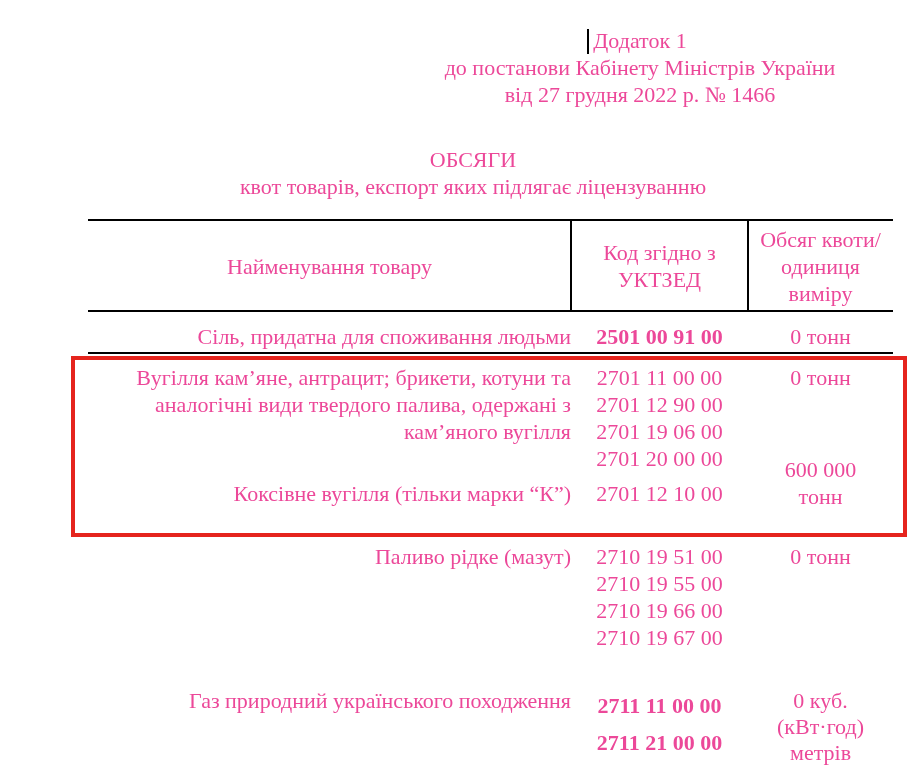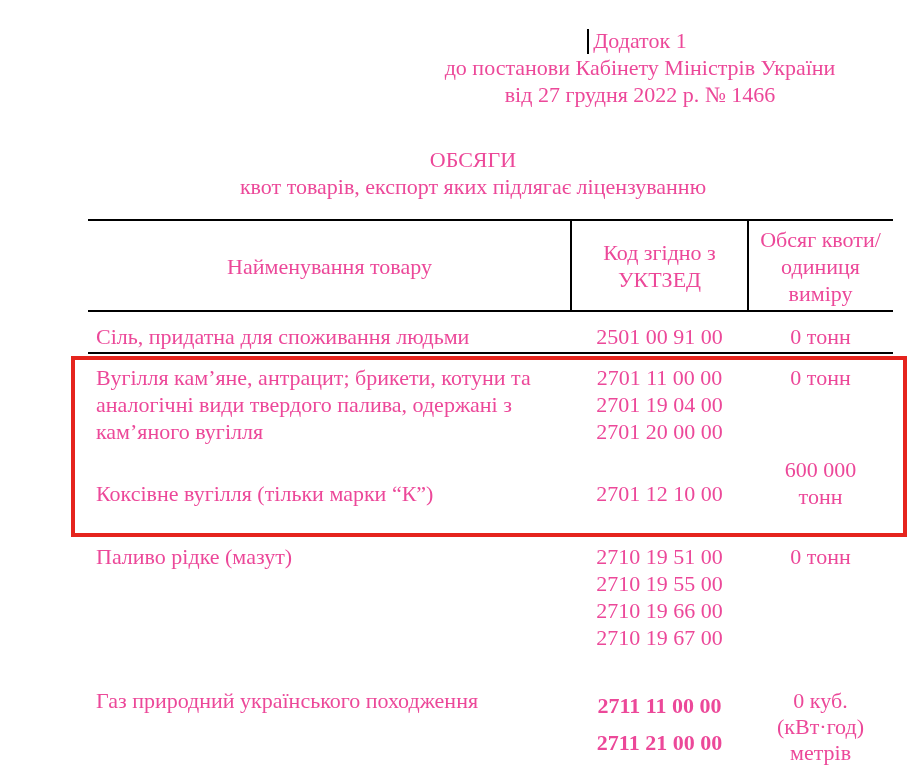--- a/index.html
+++ b/index.html
@@ -11,21 +11,21 @@
   .abs{position:absolute;}
   .centered{text-align:center;}
   .caret{position:absolute;left:587px;top:29px;width:2px;height:25px;background:#000;}
   .rule{position:absolute;background:#000;}
   .th{
     position:absolute;top:222px;height:88px;
     display:flex;align-items:center;justify-content:center;
     text-align:center;
   }
   .cell{position:absolute;}
-  .name-cell{left:88px;width:483px;padding-left:8px;box-sizing:border-box;text-align:left;}
+  .name-cell{left:88px;width:483px;padding-left:8px;box-sizing:border-box;text-align:right;}
   .code-cell{left:571px;width:177px;text-align:center;}
   .quota-cell{left:748px;width:145px;text-align:center;}
   .line{white-space:nowrap;}
   .redbox{
     position:absolute;left:71px;top:356px;width:836px;height:181px;
     border:4px solid #e5241d;box-sizing:border-box;background:transparent;
   }
 </style>
 </head>
 <body>
@@ -52,37 +52,38 @@
   <div class="rule" style="left:88px;top:352px;width:805px;height:2px;"></div>
 
   <div class="th" style="left:88px;width:483px;">Найменування товару</div>
   <div class="th" style="left:748px;width:145px;">Обсяг квоти/ одиниця виміру</div>
   <div class="th" style="left:571px;width:177px;">Код згідно з УКТЗЕД</div>
 
   <div>
     <div class="cell name-cell" style="top:323px;">
       <div class="line">Сіль, придатна для споживання людьми</div>
     </div>
-    <div class="cell code-cell" style="top:323px;">
+    <div class="cell code-cell" style="top:323px;font-weight:bold;">
       <div class="line">2501 00 91 00</div>
     </div>
     <div class="cell quota-cell" style="top:323px;">
       <div class="line">0 тонн</div>
     </div>
   </div>
 
   <div>
     <div class="cell name-cell" style="top:364px;">
       <div class="line">Вугілля кам’яне, антрацит; брикети, котуни та</div>
       <div class="line">аналогічні види твердого палива, одержані з</div>
       <div class="line">кам’яного вугілля</div>
     </div>
     <div class="cell code-cell" style="top:364px;">
       <div class="line">2701 11 00 00</div>
-      <div class="line">2701 19 04 00</div>
+      <div class="line">2701 12 90 00</div>
+      <div class="line">2701 19 06 00</div>
       <div class="line">2701 20 00 00</div>
     </div>
     <div class="cell quota-cell" style="top:364px;">
       <div class="line">0 тонн</div>
     </div>
   </div>
 
   <div>
     <div class="cell name-cell" style="top:480px;">
       <div class="line">Коксівне вугілля (тільки марки “К”)</div>

